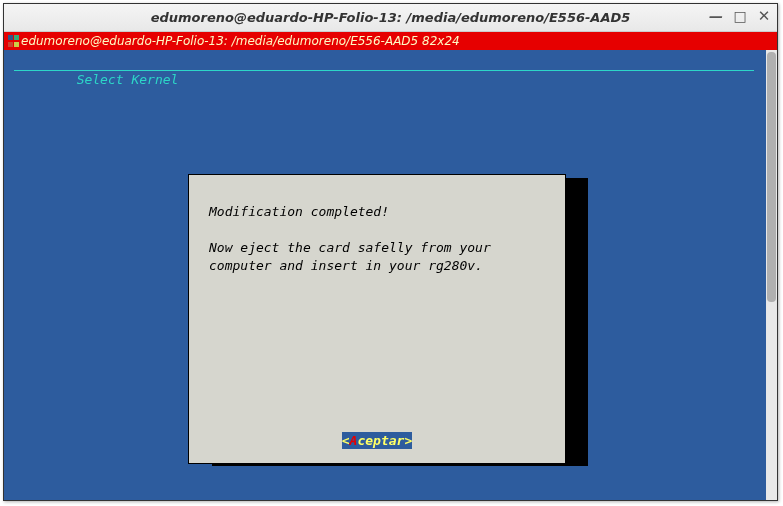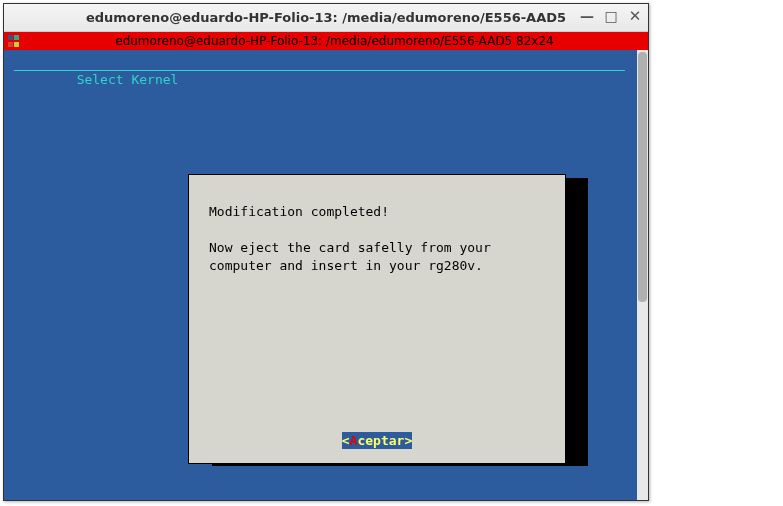--- a/index.html
+++ b/index.html
@@ -4,28 +4,29 @@
   <style>
     * { margin: 0; padding: 0; box-sizing: border-box; }
     body {
       width: 783px;
       height: 506px;
       background: #ffffff;
       font-family: "DejaVu Sans Mono", "Liberation Mono", monospace;
       overflow: hidden;
     }
     .window {
-      width: 646px;
+      width: 775px;
       height: 498px;
       margin: 3px;
       border: 1px solid #333;
       background: #000;
       display: flex;
       flex-direction: column;
       box-shadow: 1px 1px 3px rgba(0,0,0,0.3);
+      font-style: italic;
     }
     .titlebar {
       height: 28px;
       background: linear-gradient(to bottom, #f5f5f5, #e8e8e8);
       border-bottom: 1px solid #ccc;
       display: flex;
       align-items: center;
       justify-content: center;
       position: relative;
       font-family: "DejaVu Sans", sans-serif;
@@ -70,22 +71,22 @@
       width: 5px;
       height: 5px;
       margin: 0.5px;
     }
     .tab-icon .c1 { background: #358; }
     .tab-icon .c2 { background: #3a7; }
     .tab-icon .c3 { background: #c43; }
     .tab-icon .c4 { background: #cc4; }
     .tab-text {
       flex: 1;
-      text-align: center;
-      color: #000000;
+      text-align: left;
+      color: #fef9c3;
       font-family: "DejaVu Sans", sans-serif;
       font-size: 12px;
     }
     .terminal-area {
       flex: 1;
       position: relative;
       background: #14532d;
       display: flex;
     }
     .terminal-inner {

